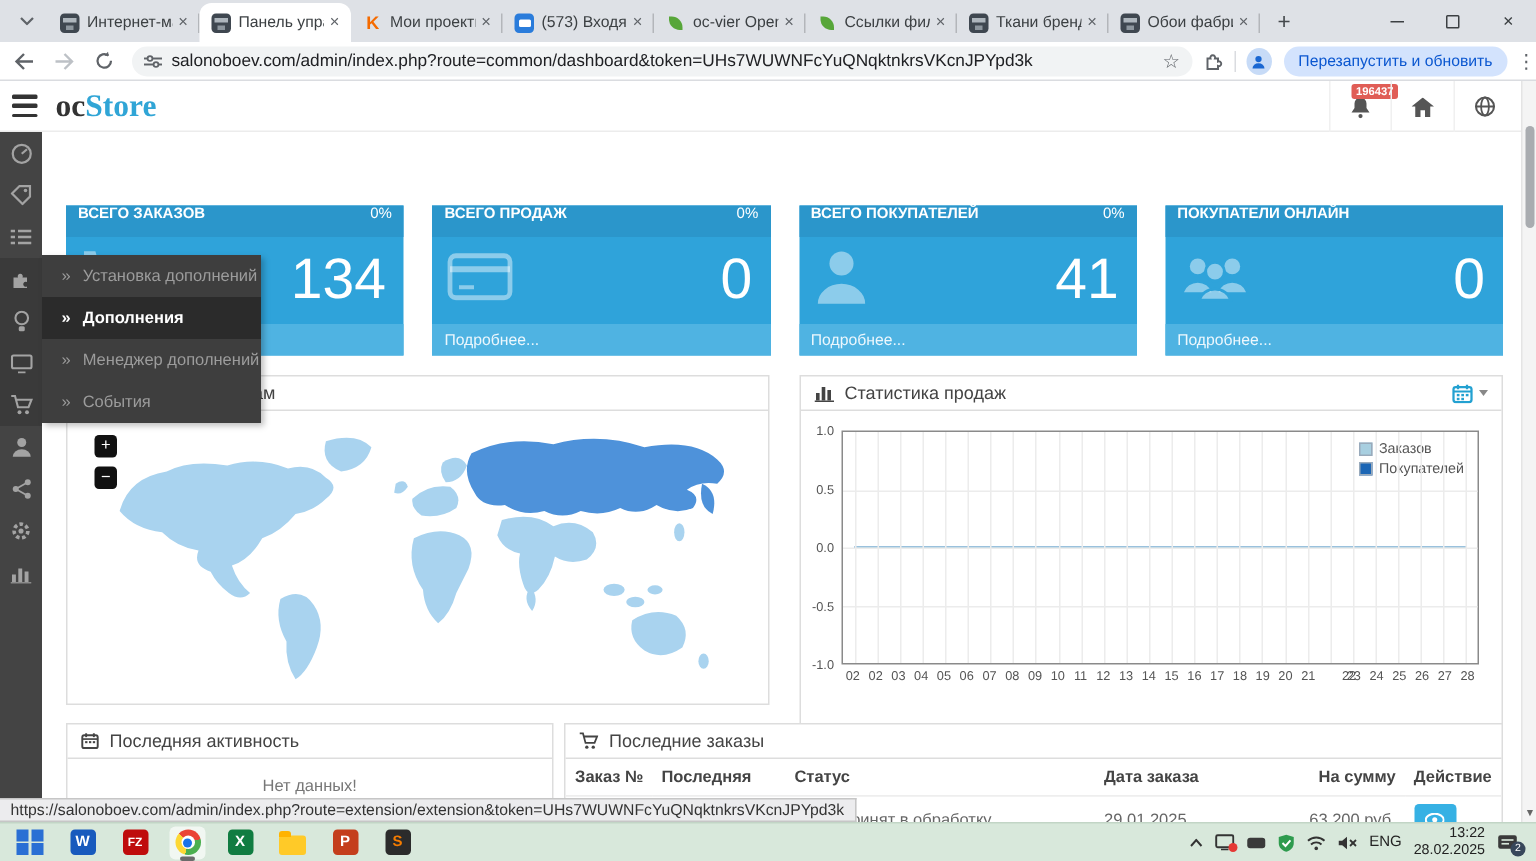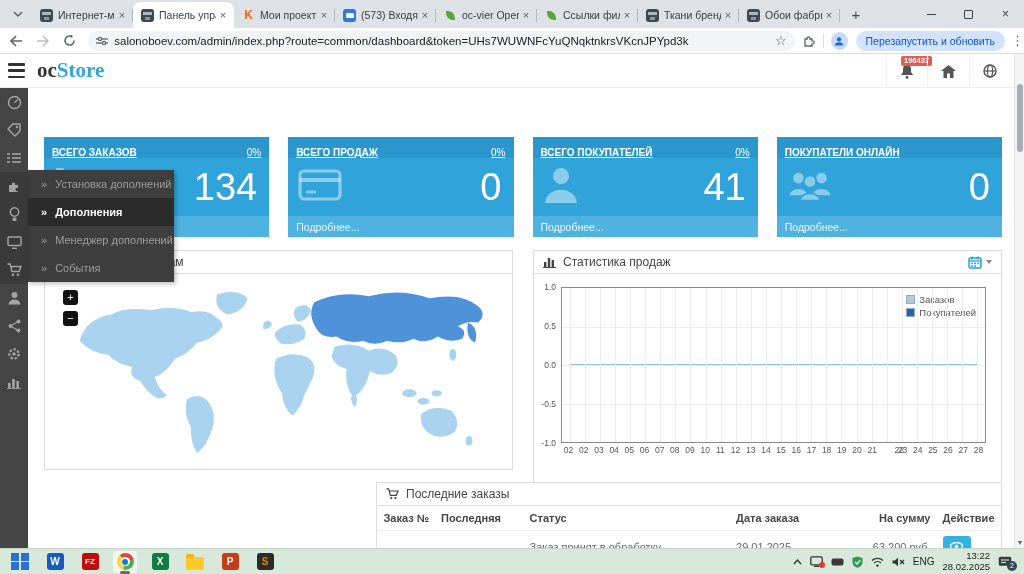--- a/index.html
+++ b/index.html
@@ -67,21 +67,21 @@
   
   .page-title-wrap { position:absolute; left:44px; top:38px; display:flex; align-items:baseline; }
   .page-title { font-size:28px; color:#919191; font-weight:normal; }
   .breadcrumb { margin-left:14px; font-size:11px; color:#9a9a9a; }
   .breadcrumb .crumb-link { color:#2fa4d9; }
   .breadcrumb .crumb-sep { margin:0 4px; color:#bbb; }
 
   
   .tiles { position:absolute; left:44px; top:83px; width:958px; height:100px; display:flex; gap:19px; }
   .tile { flex:1; background:#2fa3da; display:flex; flex-direction:column; }
-  .tile-head { height:21px; background:#2b96cb; display:flex; align-items:flex-end; padding:0 8px; color:#fff; font-size:10px; font-weight:bold;text-decoration:underline; }
+  .tile-head { height:21px; background:#2b96cb; display:flex; align-items:flex-start; padding:0 8px; color:#fff; font-size:10px; font-weight:bold; }
   .tile-head .pct { margin-left:auto; font-weight:normal; }
   .tile-body { flex:1; position:relative; }
   .tile-body .big-ico { position:absolute; left:10px; top:50%; transform:translateY(-50%); color:rgba(255,255,255,.45); }
   .tile-body .big-num { position:absolute; right:12px; top:50%; transform:translateY(-50%); color:#fff; font-size:38px; }
   .tile-foot { height:21px; background:#4fb3e2; display:flex; align-items:center; padding:0 8px; color:#ecf7fd; font-size:10.5px; }
 
   
   .panel { position:absolute; background:#fff; border:1px solid #ddd; }
   .panel-head { height:23px; display:flex; align-items:center; padding:0 9px; border-bottom:1px solid #ddd; color:#444; font-size:12px; }
   .panel-head .ph-ico { margin-right:7px; display:flex; color:#444; }
@@ -622,20 +622,39 @@
             <span class="xtick" style="left: 80.3571%;">23</span>
             <span class="xtick" style="left: 83.9286%;">24</span>
             <span class="xtick" style="left: 87.5%;">25</span>
             <span class="xtick" style="left: 91.0714%;">26</span>
             <span class="xtick" style="left: 94.6429%;">27</span>
             <span class="xtick" style="left: 98.2143%;">28</span>
           </div>
       </div>
     </div>
 
+    <div class="panel activity-panel">
+      <div class="panel-head">
+        <span class="ph-ico">
+          <svg width="12" height="12" viewBox="0 0 14 13">
+              <rect x="1" y="2" width="12" height="10" rx="1.5" fill="none" stroke="#444" stroke-width="1.5"></rect>
+              <line x1="4" y1="0.5" x2="4" y2="3.5" stroke="#444" stroke-width="1.5"></line>
+              <line x1="10" y1="0.5" x2="10" y2="3.5" stroke="#444" stroke-width="1.5"></line>
+              <line x1="1" y1="5" x2="13" y2="5" stroke="#444" stroke-width="1.3"></line>
+              <g fill="#444">
+                <rect x="3.2" y="6.6" width="1.8" height="1.6"></rect>
+                <rect x="6.2" y="6.6" width="1.8" height="1.6"></rect>
+                <rect x="9.2" y="6.6" width="1.8" height="1.6"></rect>
+              </g>
+            </svg>
+        </span>
+        <span>Последняя активность</span>
+      </div>
+      <div class="activity-empty">Нет данных!</div>
+    </div>
 
     <div class="panel orders-panel">
       <div class="panel-head">
         <span class="ph-ico">
           <svg width="13" height="12" viewBox="0 0 15 14">
               <path d="M0.5 1 H3 L5 8.5 H12 L14 3.5 H4" fill="none" stroke="#444" stroke-width="1.4"></path>
               <circle cx="6" cy="11.8" r="1.3" fill="#444"></circle>
               <circle cx="11" cy="11.8" r="1.3" fill="#444"></circle>
             </svg>
         </span>
@@ -671,20 +690,21 @@
         </tbody>
       </table>
     </div>
 
     <div class="pg-scrollbar">
       <div class="pg-thumb"></div>
       <div class="pg-down">▼</div>
     </div>
   </div>
 
+  <div class="status-tip">https://salonoboev.com/admin/index.php?route=extension/extension&amp;token=UHs7WUWNFcYuQNqktnkrsVKcnJPYpd3k</div>
 
   <div class="taskbar">
     <div class="tb-left">
       <div class="tb-app">
           <span class="win-start">
             <span></span>
             <span></span>
             <span></span>
             <span></span>
           </span>

